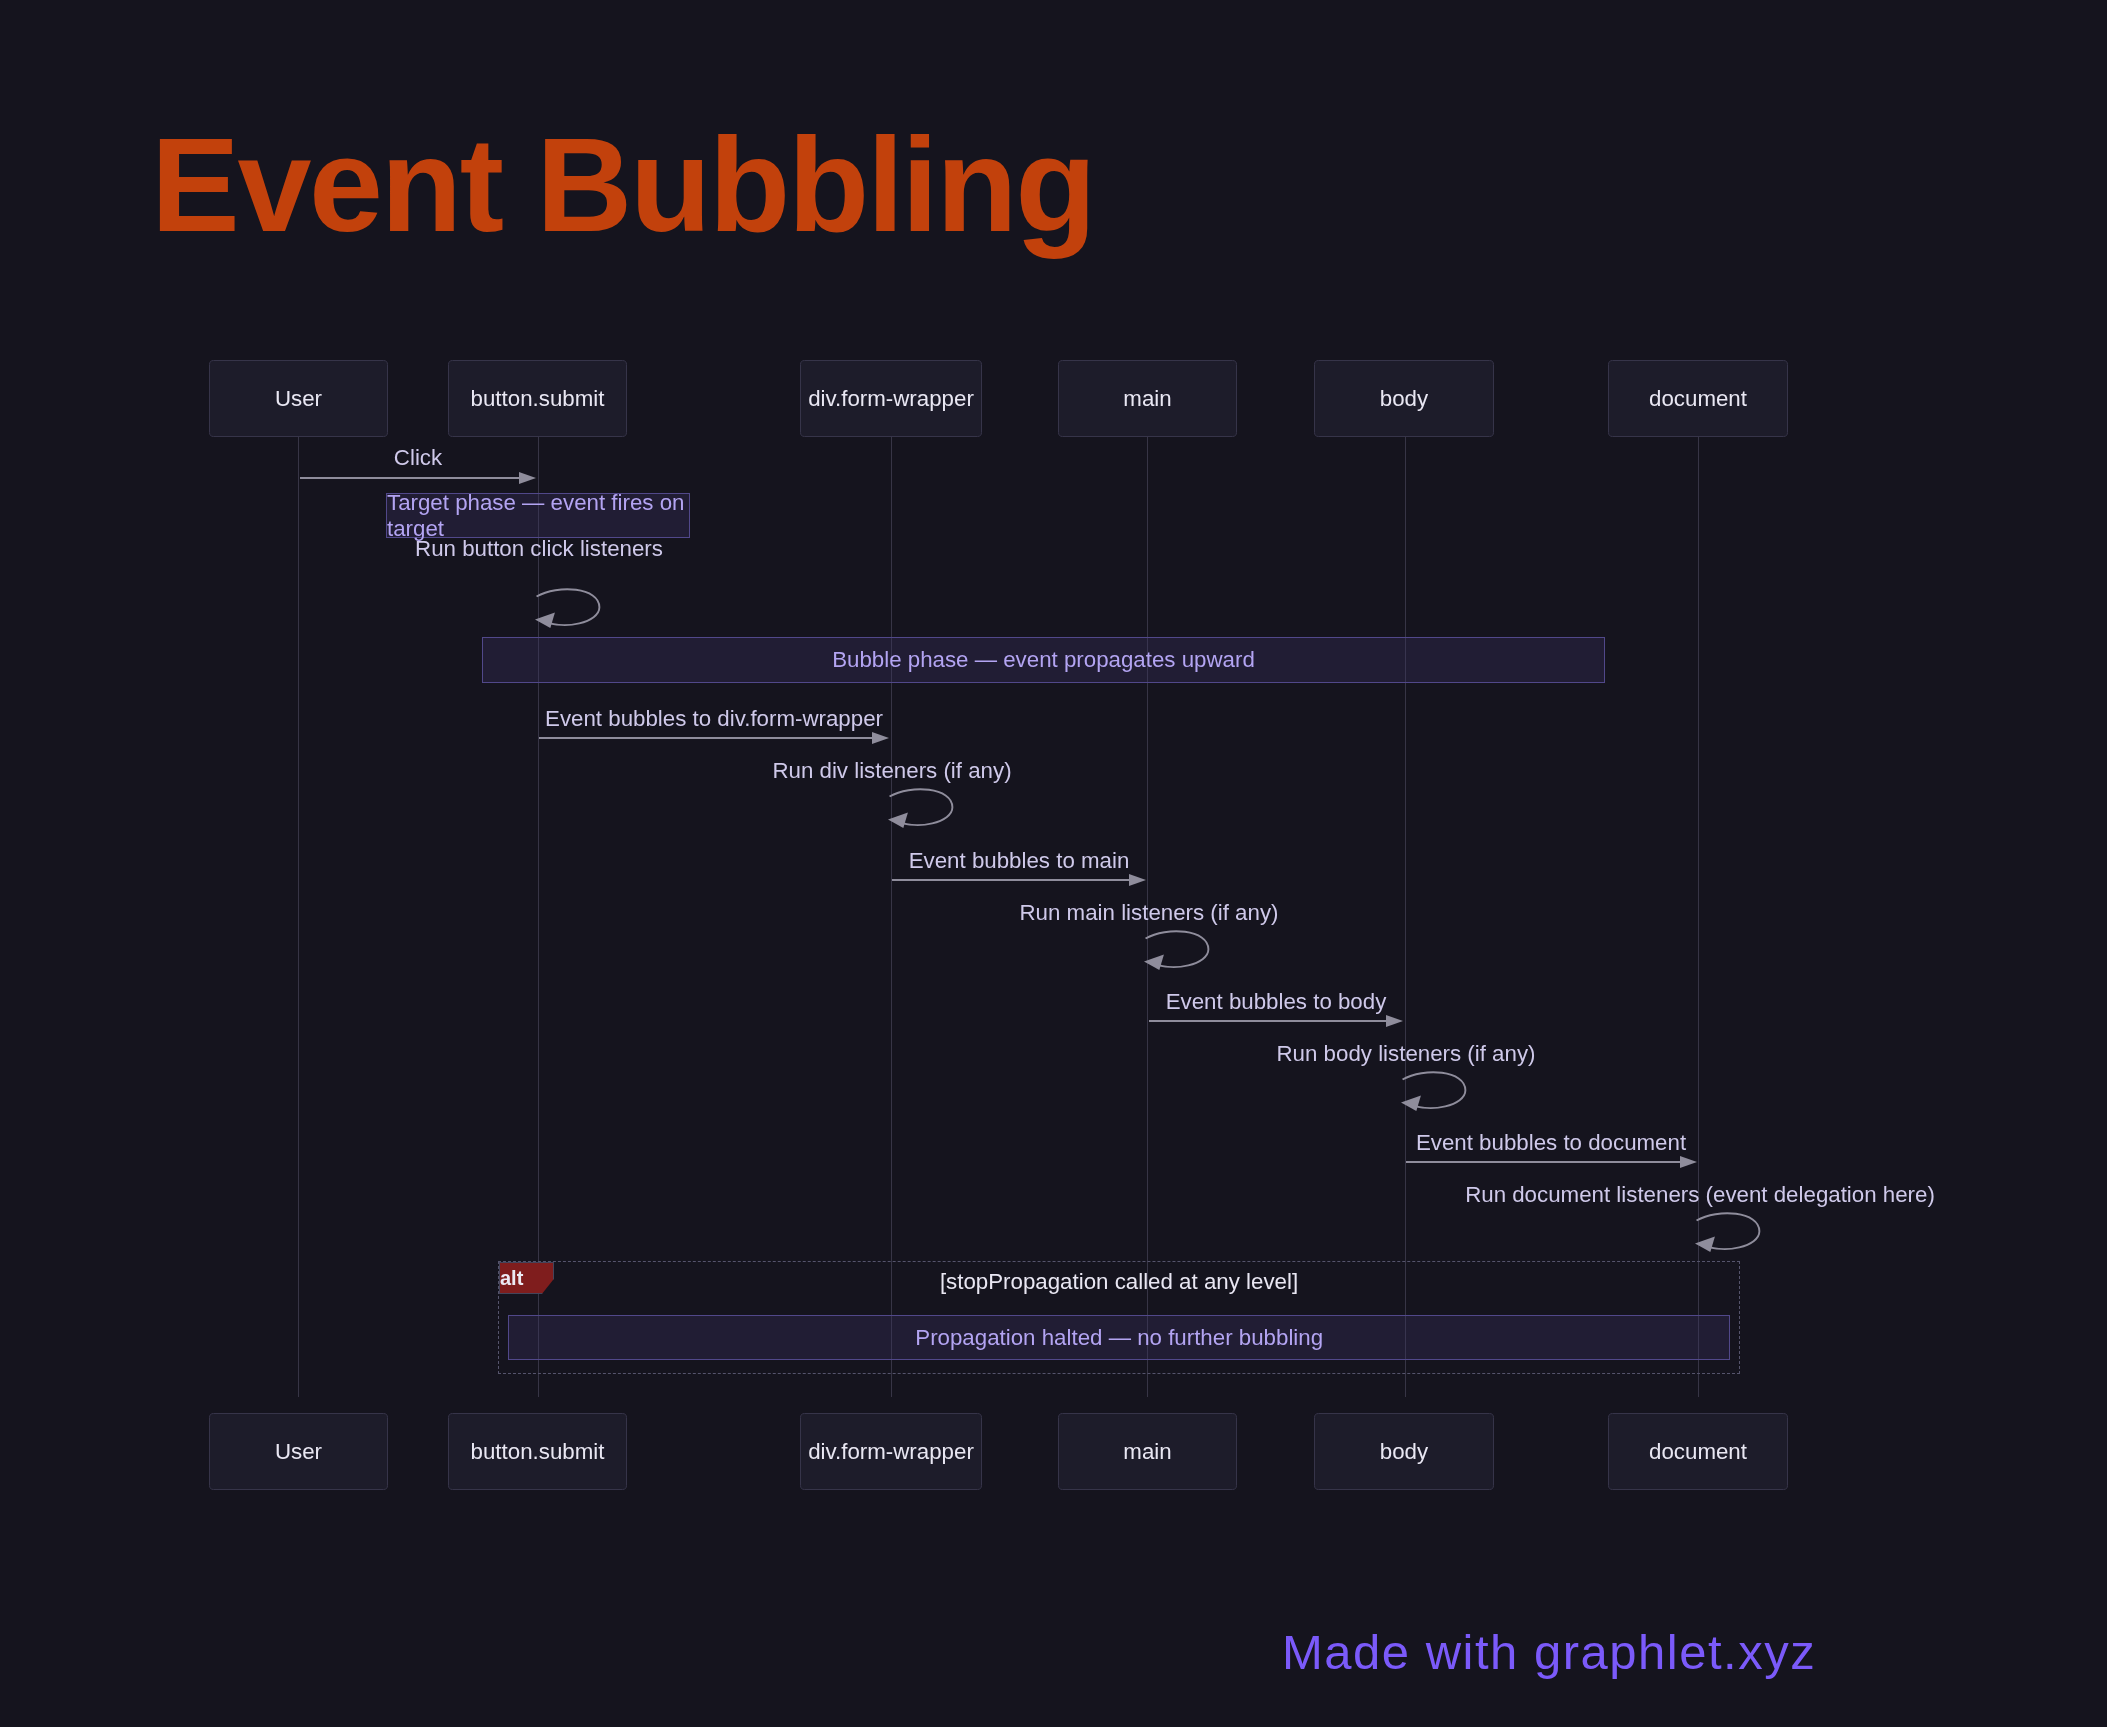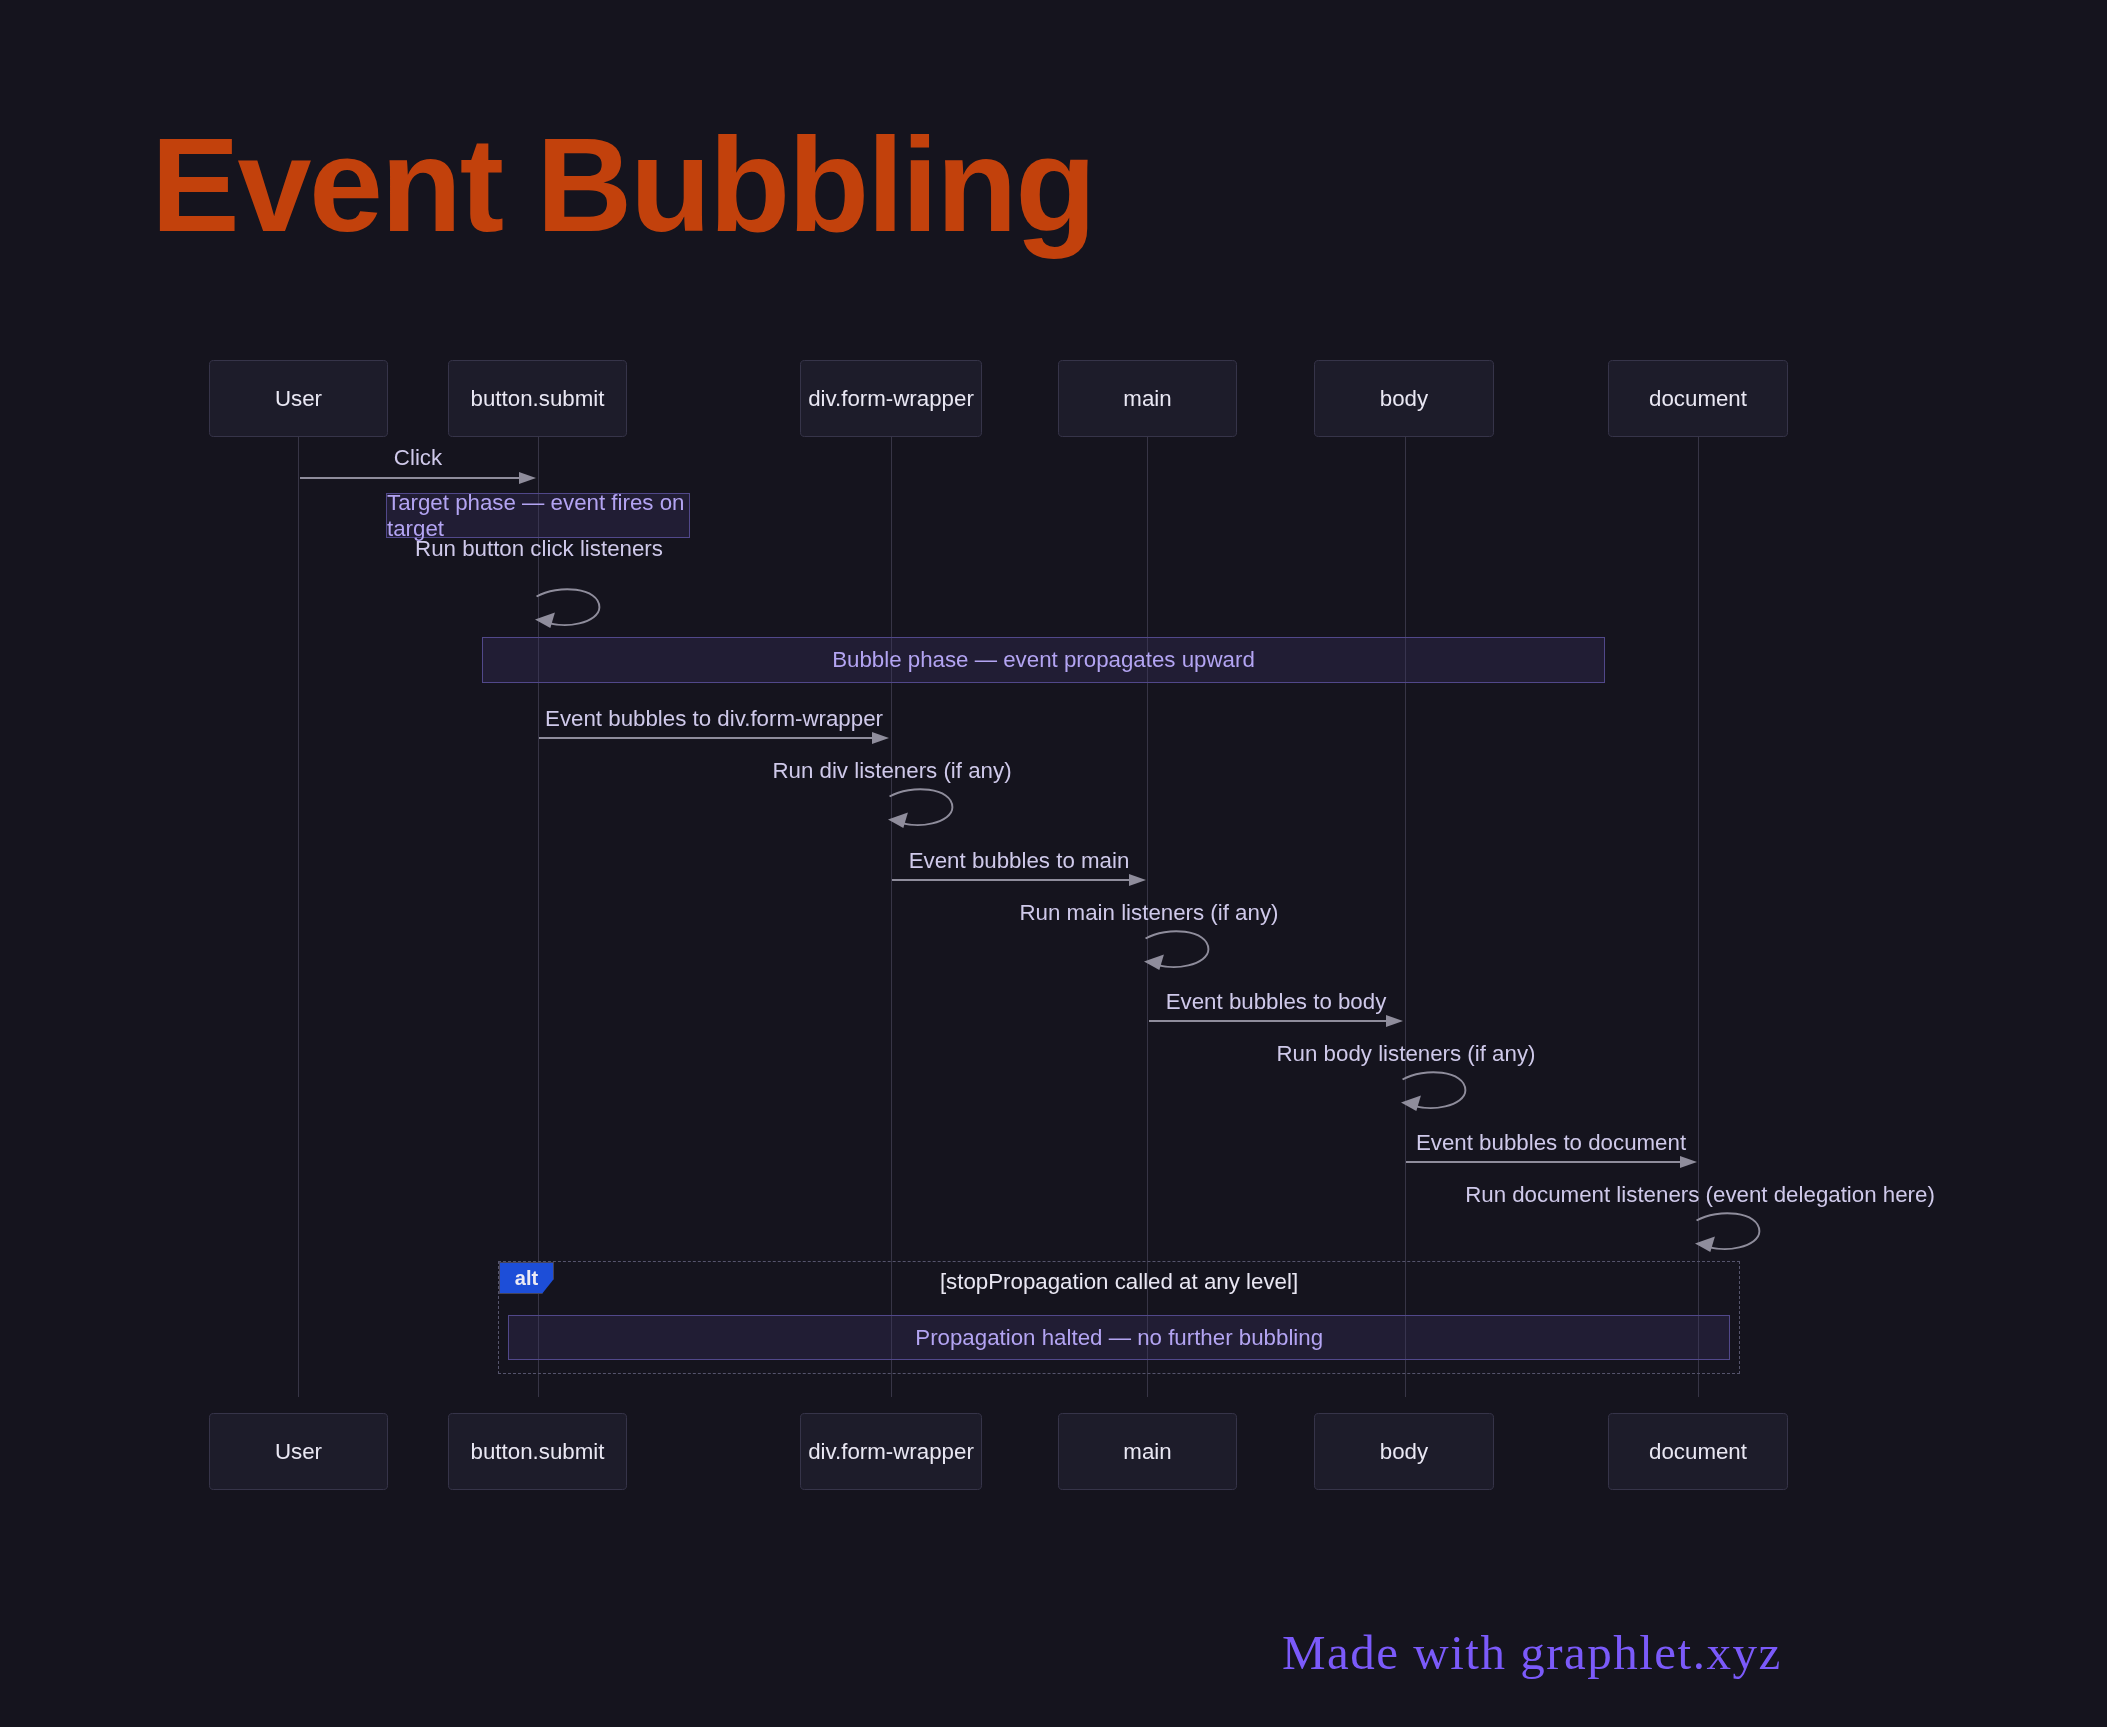--- a/index.html
+++ b/index.html
@@ -57,35 +57,35 @@
     box-sizing:border-box;
   }
   
   .alt-frame{
     position:absolute;left:498px;top:1261px;width:1242px;height:113px;
     border:0.8px dashed #55546c;
     box-sizing:border-box;
   }
   .alt-tab{
     position:absolute;left:0;top:0;width:55px;height:32px;
-    background:#1d4ed8;border:0.8px solid #45445a;
+    background:#7f1d1d;border:0.8px solid #45445a;
     clip-path:polygon(0 0,100% 0,100% 52%,78% 100%,0 100%);
-    display:flex;align-items:center;justify-content:center;
+    display:flex;align-items:center;justify-content:flex-start;
     color:#eceaf4;font-size:20px;font-weight:bold;
     box-sizing:border-box;
   }
   .alt-condition{
     position:absolute;left:0;top:7px;width:100%;text-align:center;
     color:#e9e7f3;font-size:22.3px;
   }
   .alt-note{left:9.2px;top:53px;width:1222px;height:45px;position:absolute;}
   
   .footer{
     position:absolute;top:1624px;left:1282px;
-    font-family:Liberation Serif, serif;
+    font-family:Liberation Sans, sans-serif;
     font-size:49px;color:#7b5afa;letter-spacing:1.5px;
     text-decoration:none;
   }
 </style>
 </head>
 <body>
 
 <div>
 
   <div class="page-title">Event Bubbling</div>

